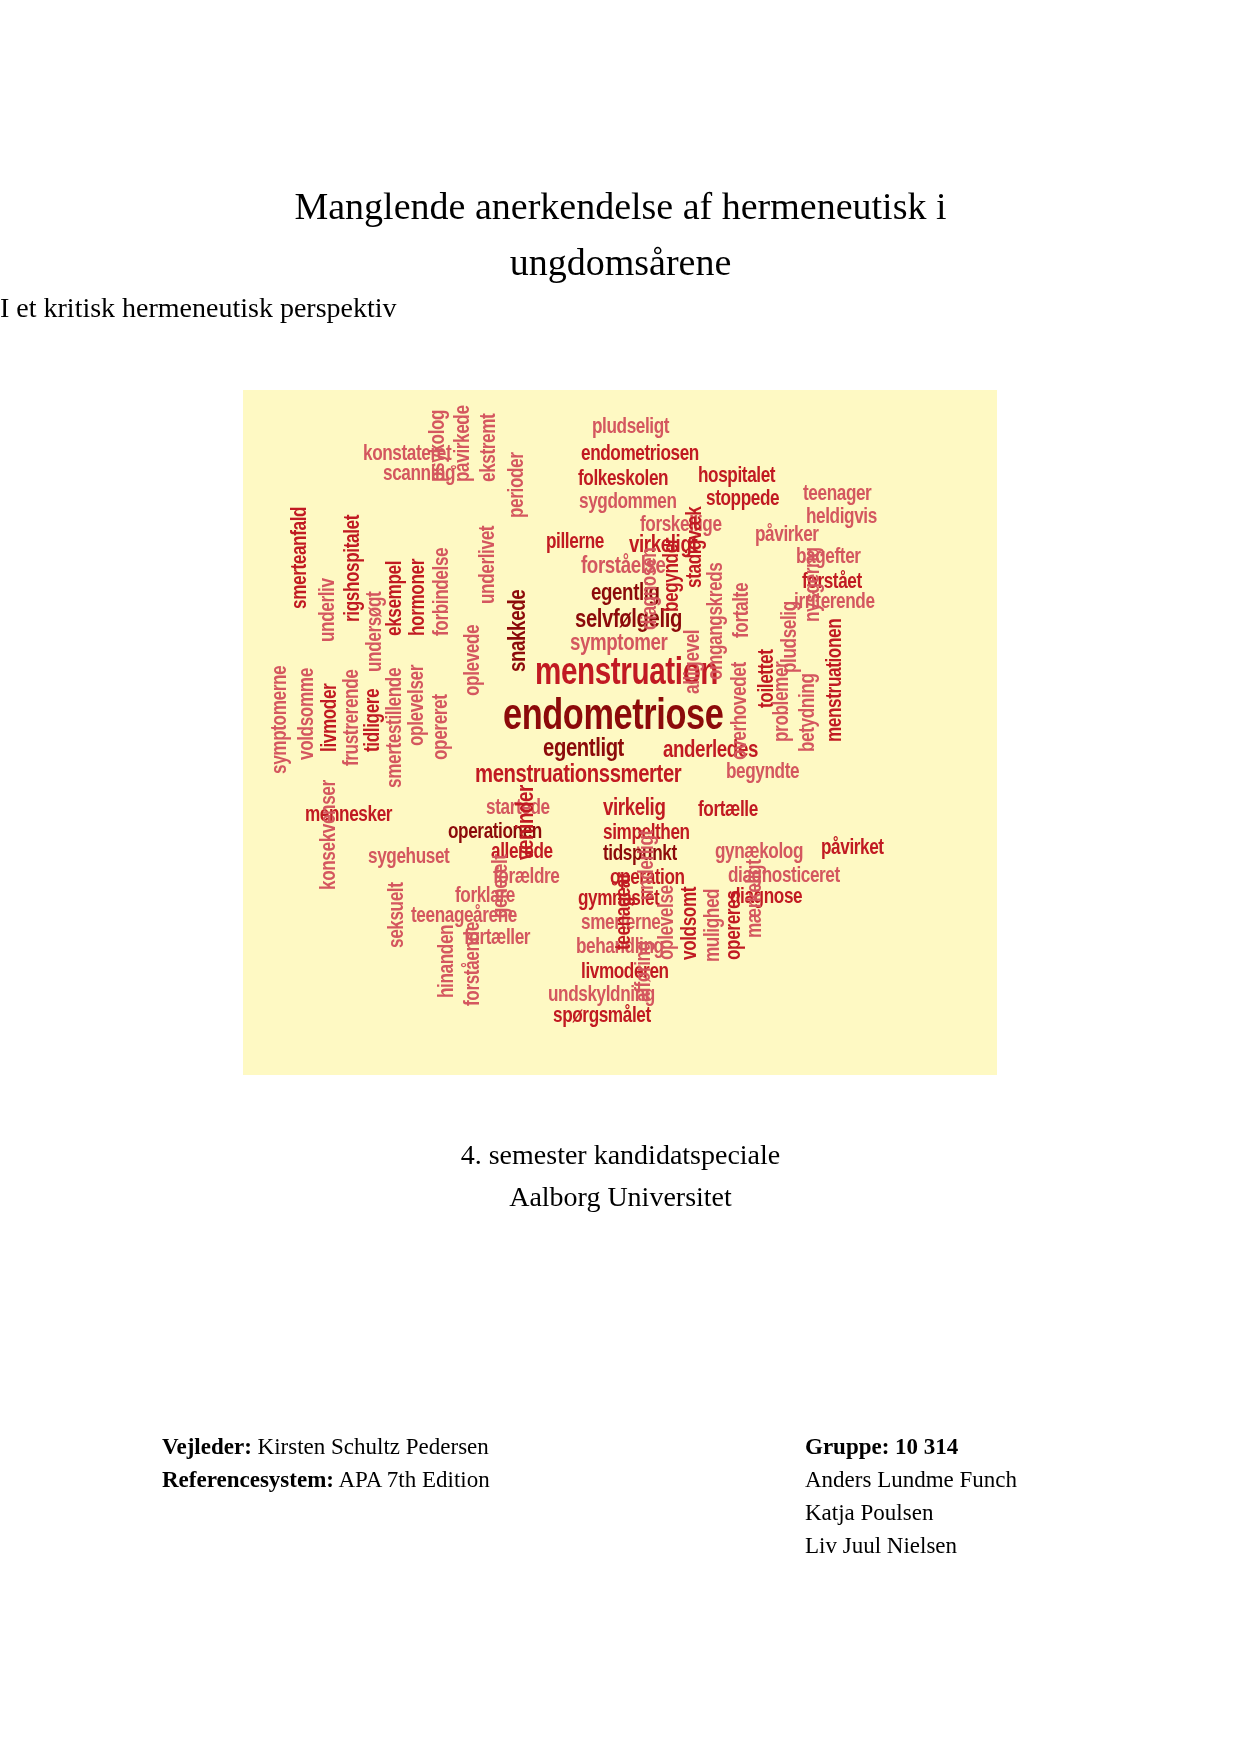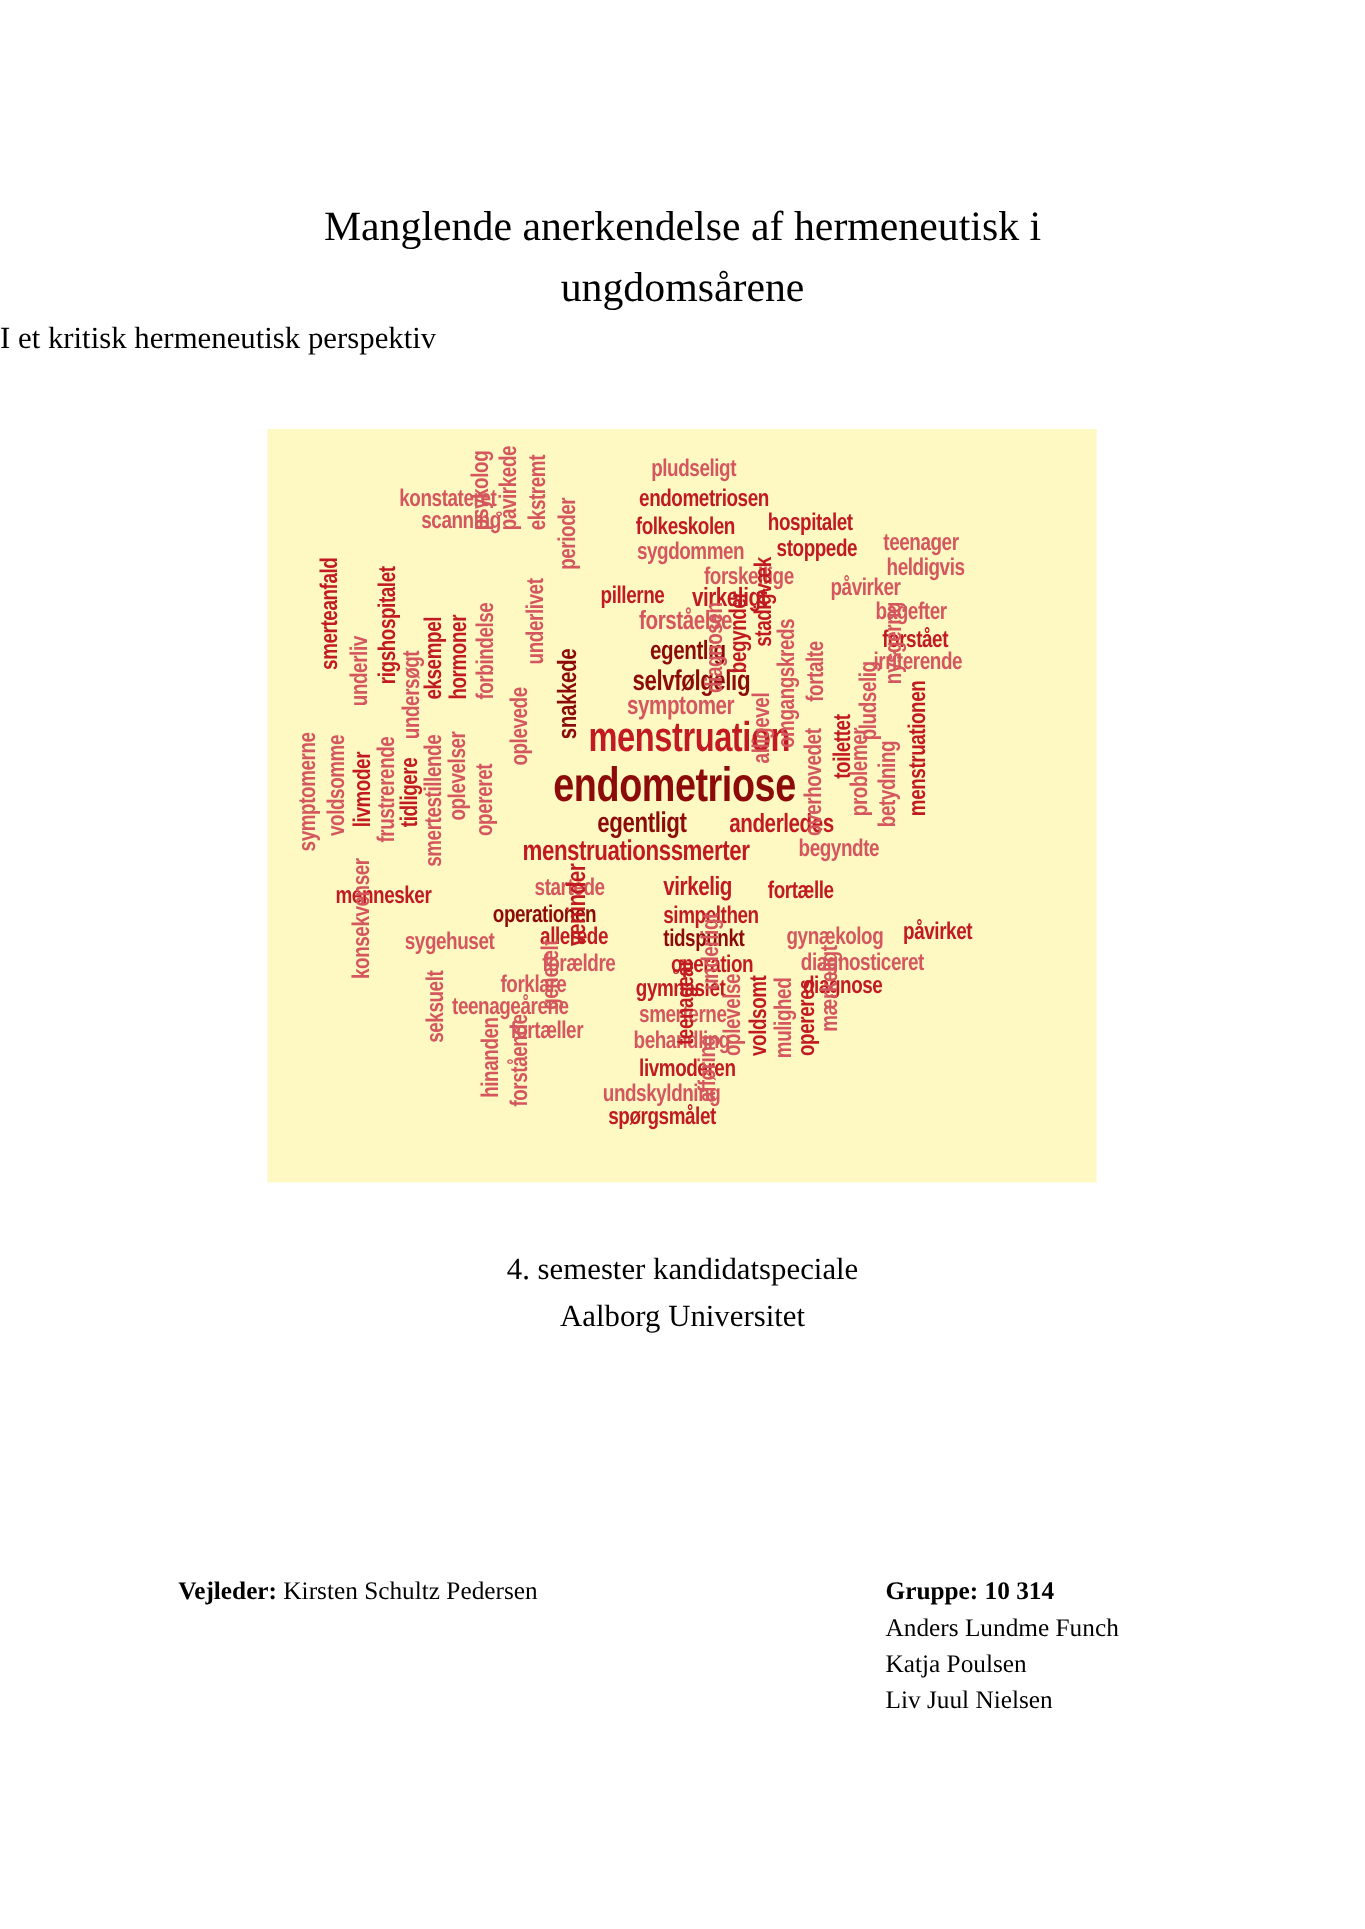--- a/index.html
+++ b/index.html
@@ -124,20 +124,21 @@
     <span class="w light v" style="left: 458px; top: 572px; font-size: 22px; font-family: &quot;Liberation Sans&quot;, &quot;DejaVu Sans&quot;, sans-serif; transform: rotate(-90deg) scaleX(0.78);">mulighed</span>
     <span class="w mid v" style="left: 479px; top: 570px; font-size: 22px; font-family: &quot;Liberation Sans&quot;, &quot;DejaVu Sans&quot;, sans-serif; transform: rotate(-90deg) scaleX(0.78);">opereres</span>
     <span class="w light v" style="left: 500px; top: 548px; font-size: 22px; font-family: &quot;Liberation Sans&quot;, &quot;DejaVu Sans&quot;, sans-serif; transform: rotate(-90deg) scaleX(0.78);">mærkeligt</span>
   </div>
 
 <div class="center-block" style="top:1134px;">4. semester kandidatspeciale</div>
 <div class="center-block" style="top:1176px;">Aalborg Universitet</div>
 
 <div class="info" style="left:162px; top:1430px;">
   <div><b>Vejleder:</b><span> Kirsten Schultz Pedersen</span></div>
+  <div><b>Referencesystem:</b><span> APA 7th Edition</span></div>
 </div>
 
 <div class="info" style="left:805px; top:1430px;">
   <div><b>Gruppe: 10 314</b></div>
   <div>Anders Lundme Funch</div>
   <div>Katja Poulsen</div>
   <div>Liv Juul Nielsen</div>
 </div>
 
 </body></html>

